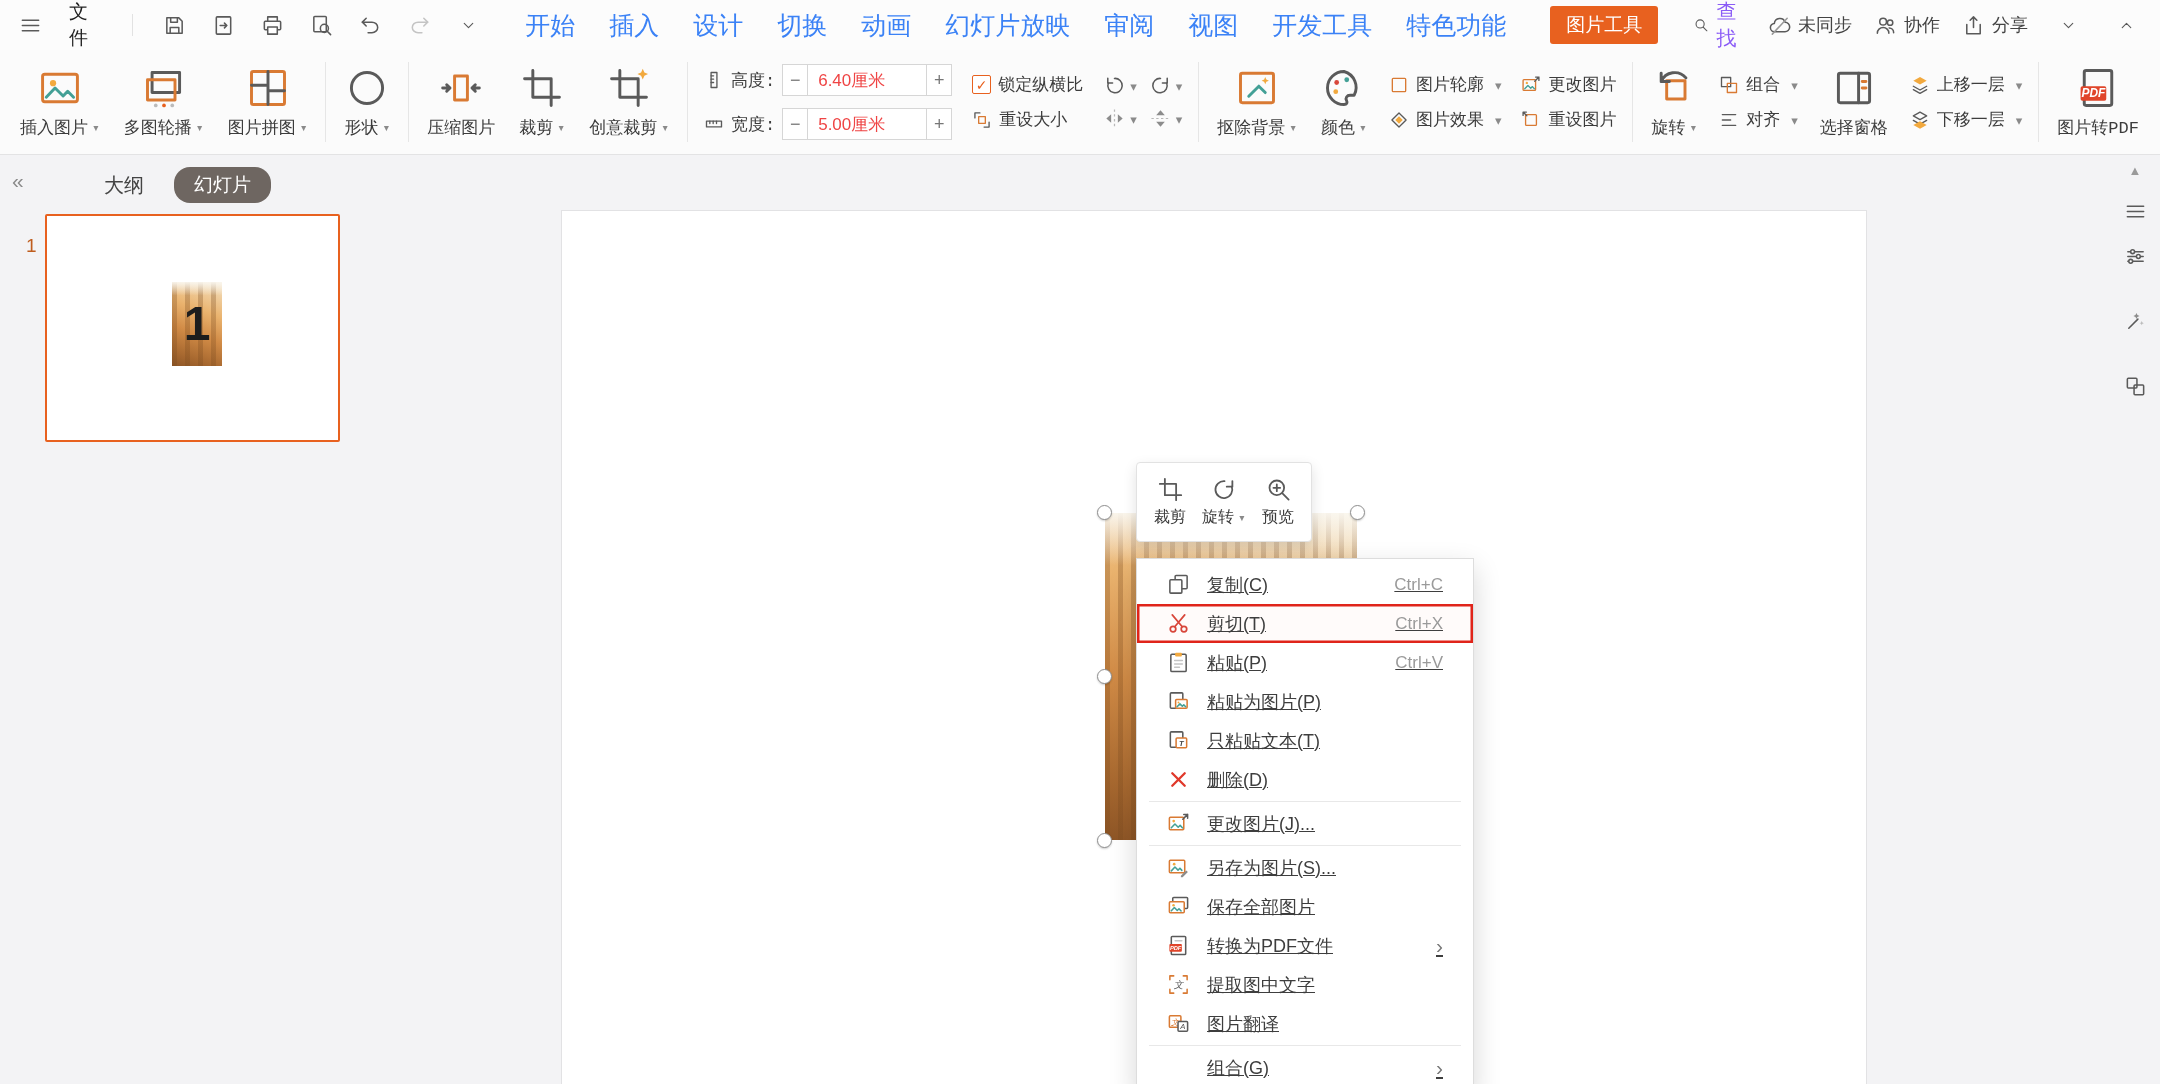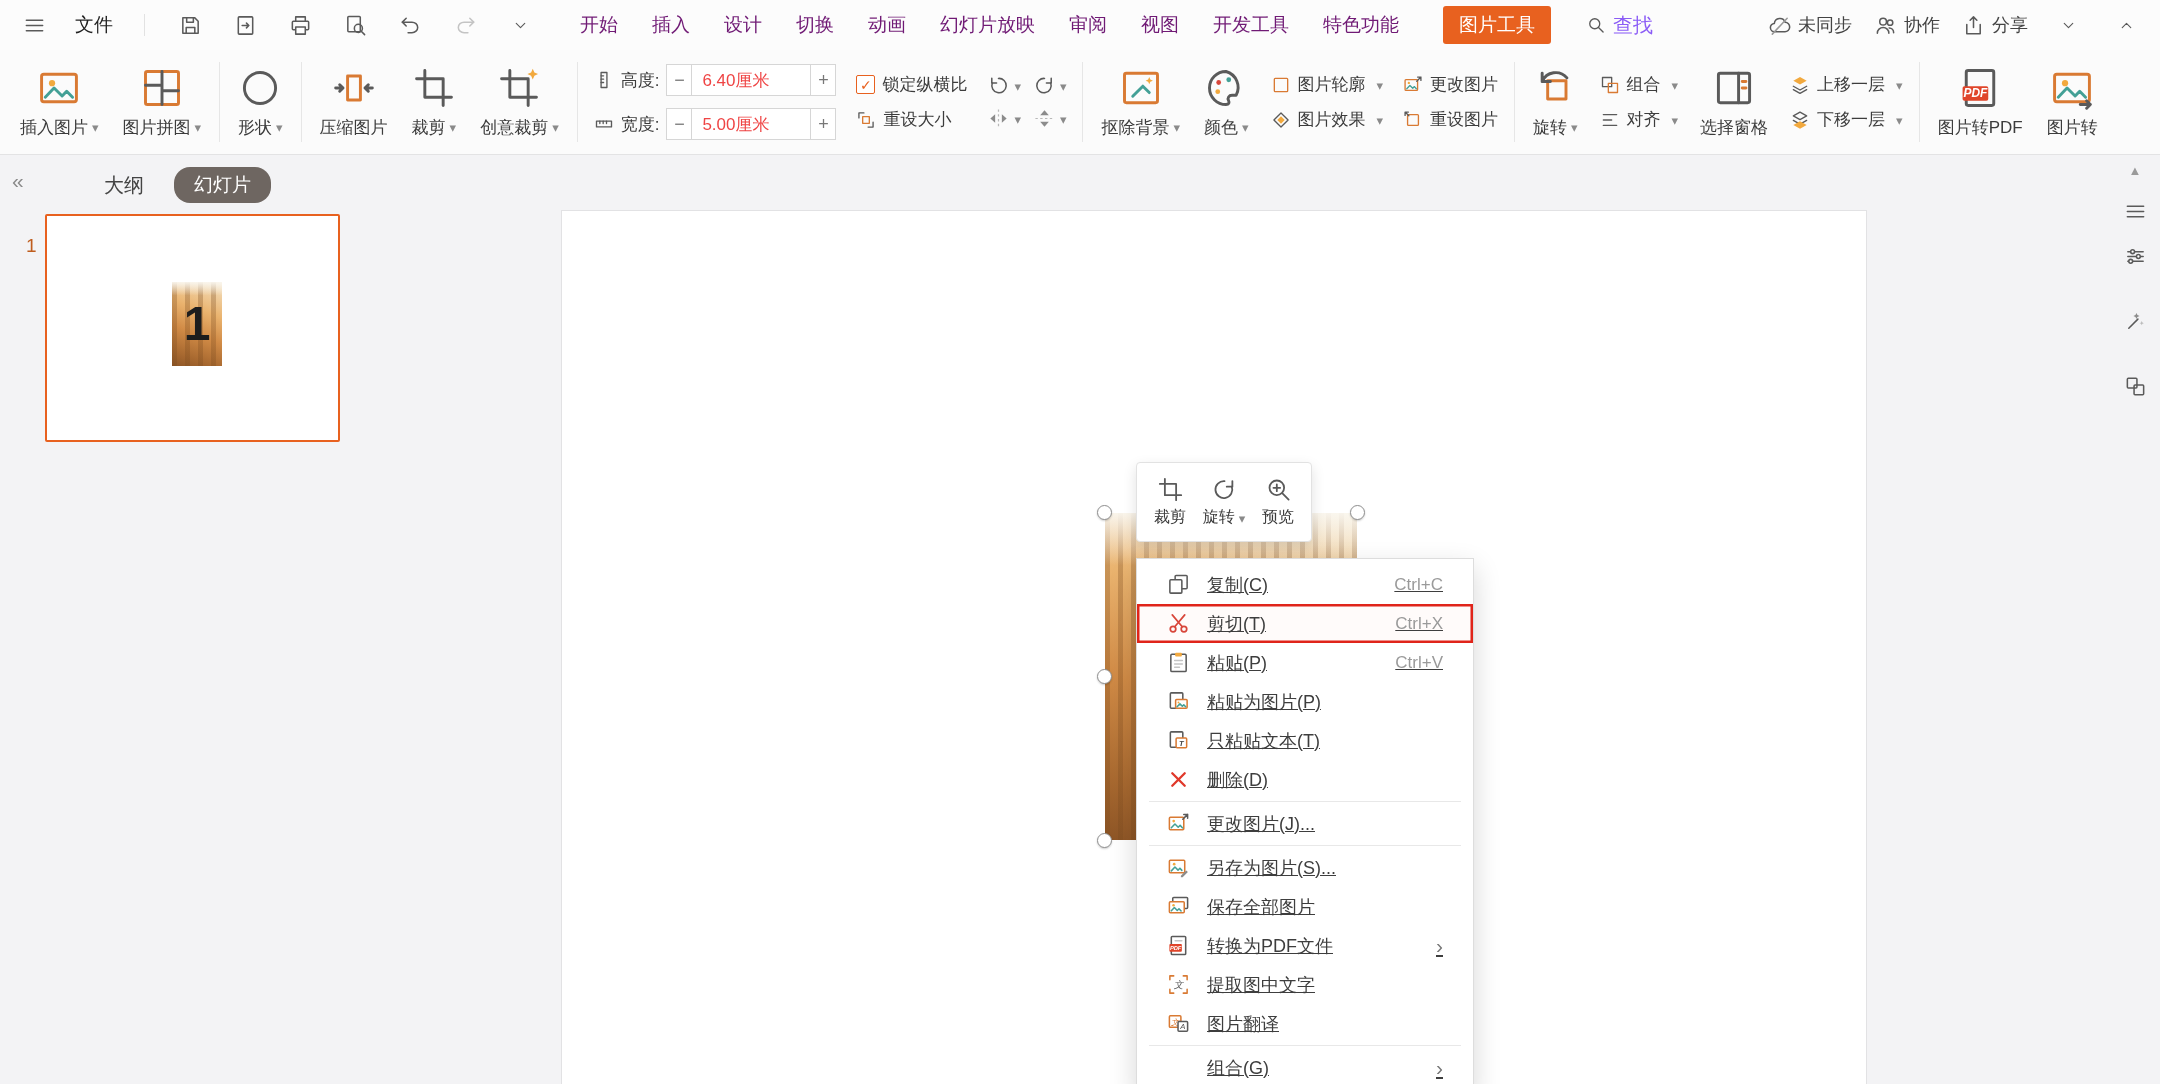--- a/index.html
+++ b/index.html
@@ -13,29 +13,29 @@
   .ic22{width:23px;height:23px;}
   .ic26{width:27px;height:27px;}
   .ic40{width:44px;height:44px;}
   .caret::after{content:"▾";font-size:13px;color:#8a8a8a;margin-left:4px;}
   
   .titlebar{position:absolute;left:0;top:0;width:2160px;height:50px;background:#fcfcfc;display:flex;align-items:center;padding:8px 16px;z-index:20;gap:19px;}
   .tb-btn{width:36px;height:36px;display:flex;align-items:center;justify-content:center;border-radius:4px;}
   .file-label{font-size:19px;color:#222;margin:0 4px;}
   .v-div{width:1px;height:22px;background:#e2e2e2;margin:0 8px;}
   .menu-tabs{display:flex;align-items:center;margin-left:6px;}
-  .tab{padding:6px 17px;font-size:19px;color:#701a75;white-space:nowrap;cursor:default;}
+  .tab{padding:6px 17px;font-size:25px;color:#3b82f6;white-space:nowrap;cursor:default;}
   .tool-tab{background:#e8611f;color:#fff;border-radius:3px;padding:6px 16px;font-size:19px;margin-left:8px;white-space:nowrap;}
   .find{display:flex;align-items:center;gap:7px;margin-left:16px;font-size:20px;color:#8b5cf6;}
   .tb-right{margin-left:auto;display:flex;align-items:center;gap:22px;font-size:18px;color:#444;}
   .tb-item{display:flex;align-items:center;gap:7px;white-space:nowrap;}
   
   .ribbon{position:absolute;left:0;top:50px;width:2160px;height:105px;background:#fbfbfb;border-bottom:1px solid #e3e3e4;display:flex;align-items:center;padding:0 8px;overflow:hidden;z-index:19;}
   .rb-big{display:flex;flex-direction:column;align-items:center;justify-content:center;gap:6px;padding:0 12px;height:94px;flex:0 0 auto;}
-  .lbl{font-size:17px;color:#3c3c3c;white-space:nowrap;display:inline-flex;align-items:center;}
+  .lbl{font-size:17px;color:#3c3c3c;white-space:nowrap;display:inline-flex;align-items:center;font-family:Liberation Mono, monospace;}
   .rb-div{width:1px;height:80px;background:#e6e6e6;margin:0 6px;flex:0 0 1px;}
   .rb-col{display:flex;flex-direction:column;justify-content:center;gap:12px;padding:0 10px;flex:0 0 auto;}
   .rb-small{display:flex;align-items:center;gap:7px;white-space:nowrap;}
   .dim-row{display:flex;align-items:center;gap:7px;}
   .spin{display:flex;align-items:center;}
   .spin>span{height:32px;border:1px solid #d6d6d6;background:#fff;display:flex;align-items:center;justify-content:center;}
   .sp-btn{width:26px;color:#777;font-size:18px;}
   .sp-val{width:118px;border-left:none!important;border-right:none!important;justify-content:flex-start!important;padding:0 10px;font-size:17px;color:#ef4444;}
   .cb-box{width:19px;height:19px;border:1px solid #e8611f;background:#fff;color:#e8611f;font-size:14px;display:inline-flex;align-items:center;justify-content:center;border-radius:2px;font-weight:bold;}
   .rot-grid{display:grid;grid-template-columns:auto auto;gap:10px 12px;padding:0 10px;flex:0 0 auto;}
@@ -233,20 +233,35 @@
           </svg>
         </i>
       <span class="lbl">
           <span>插入图片</span>
           <span class="caret"></span>
         </span>
     </div>
     <div class="rb-big">
       <i class="ic ic40">
           <svg viewBox="0 0 24 24" xmlns="http://www.w3.org/2000/svg">
+            <rect x="5.5" y="3.5" width="15" height="11" fill="none" stroke="#5a5a5a" stroke-width="1.6" stroke-linecap="round" stroke-linejoin="round"></rect>
+            <rect x="3" y="7.5" width="15" height="11" fill="none" stroke="#d97a33" stroke-width="1.6" stroke-linecap="round" stroke-linejoin="round"></rect>
+            <circle cx="7.5" cy="21.5" r="1" fill="#bbb"></circle>
+            <circle cx="12" cy="21.5" r="1" fill="#e8611f"></circle>
+            <circle cx="16.5" cy="21.5" r="1" fill="#bbb"></circle>
+          </svg>
+        </i>
+      <span class="lbl">
+          <span>多图轮播</span>
+          <span class="caret"></span>
+        </span>
+    </div>
+    <div class="rb-big">
+      <i class="ic ic40">
+          <svg viewBox="0 0 24 24" xmlns="http://www.w3.org/2000/svg">
             <rect x="3" y="3" width="18" height="18" rx="1" fill="none" stroke="#d97a33" stroke-width="1.6" stroke-linecap="round" stroke-linejoin="round"></rect>
             <path d="M12 3v18M3 10.5h9M12 13.5h9" fill="none" stroke="#5a5a5a" stroke-width="1.6" stroke-linecap="round" stroke-linejoin="round"></path>
           </svg>
         </i>
       <span class="lbl">
           <span>图片拼图</span>
           <span class="caret"></span>
         </span>
     </div>
     <span class="rb-div"></span>

